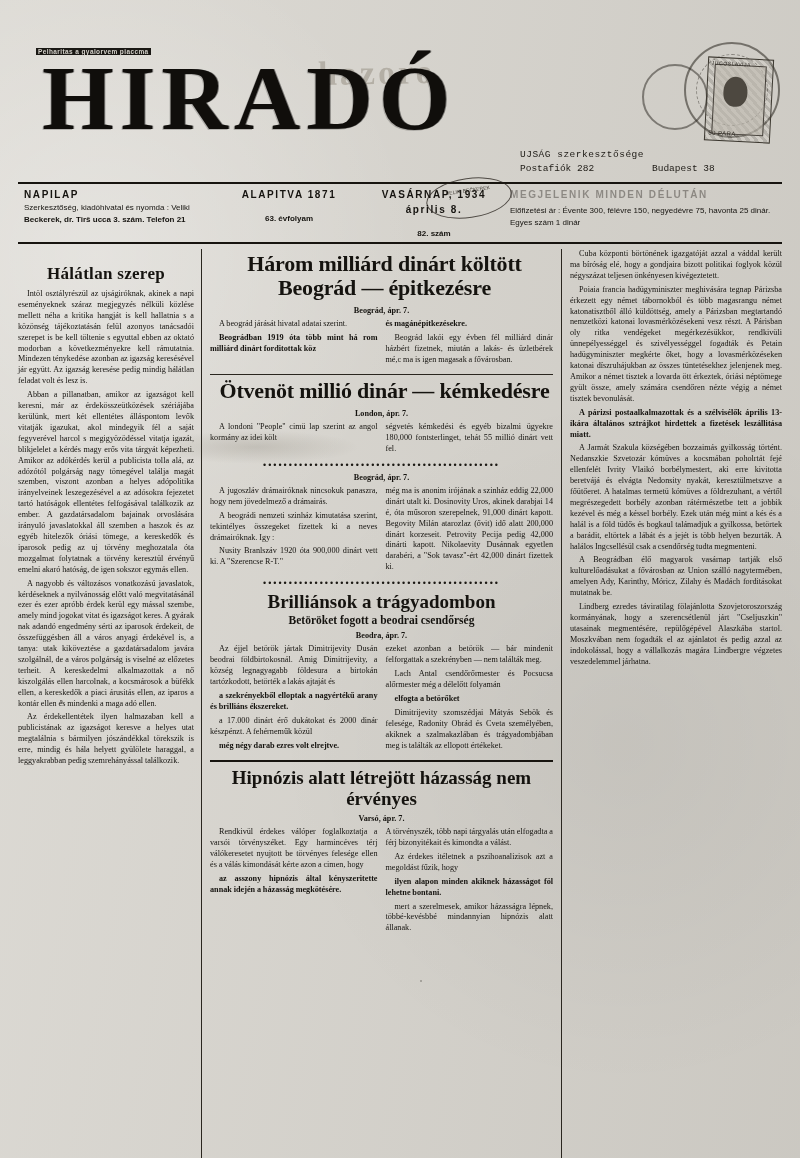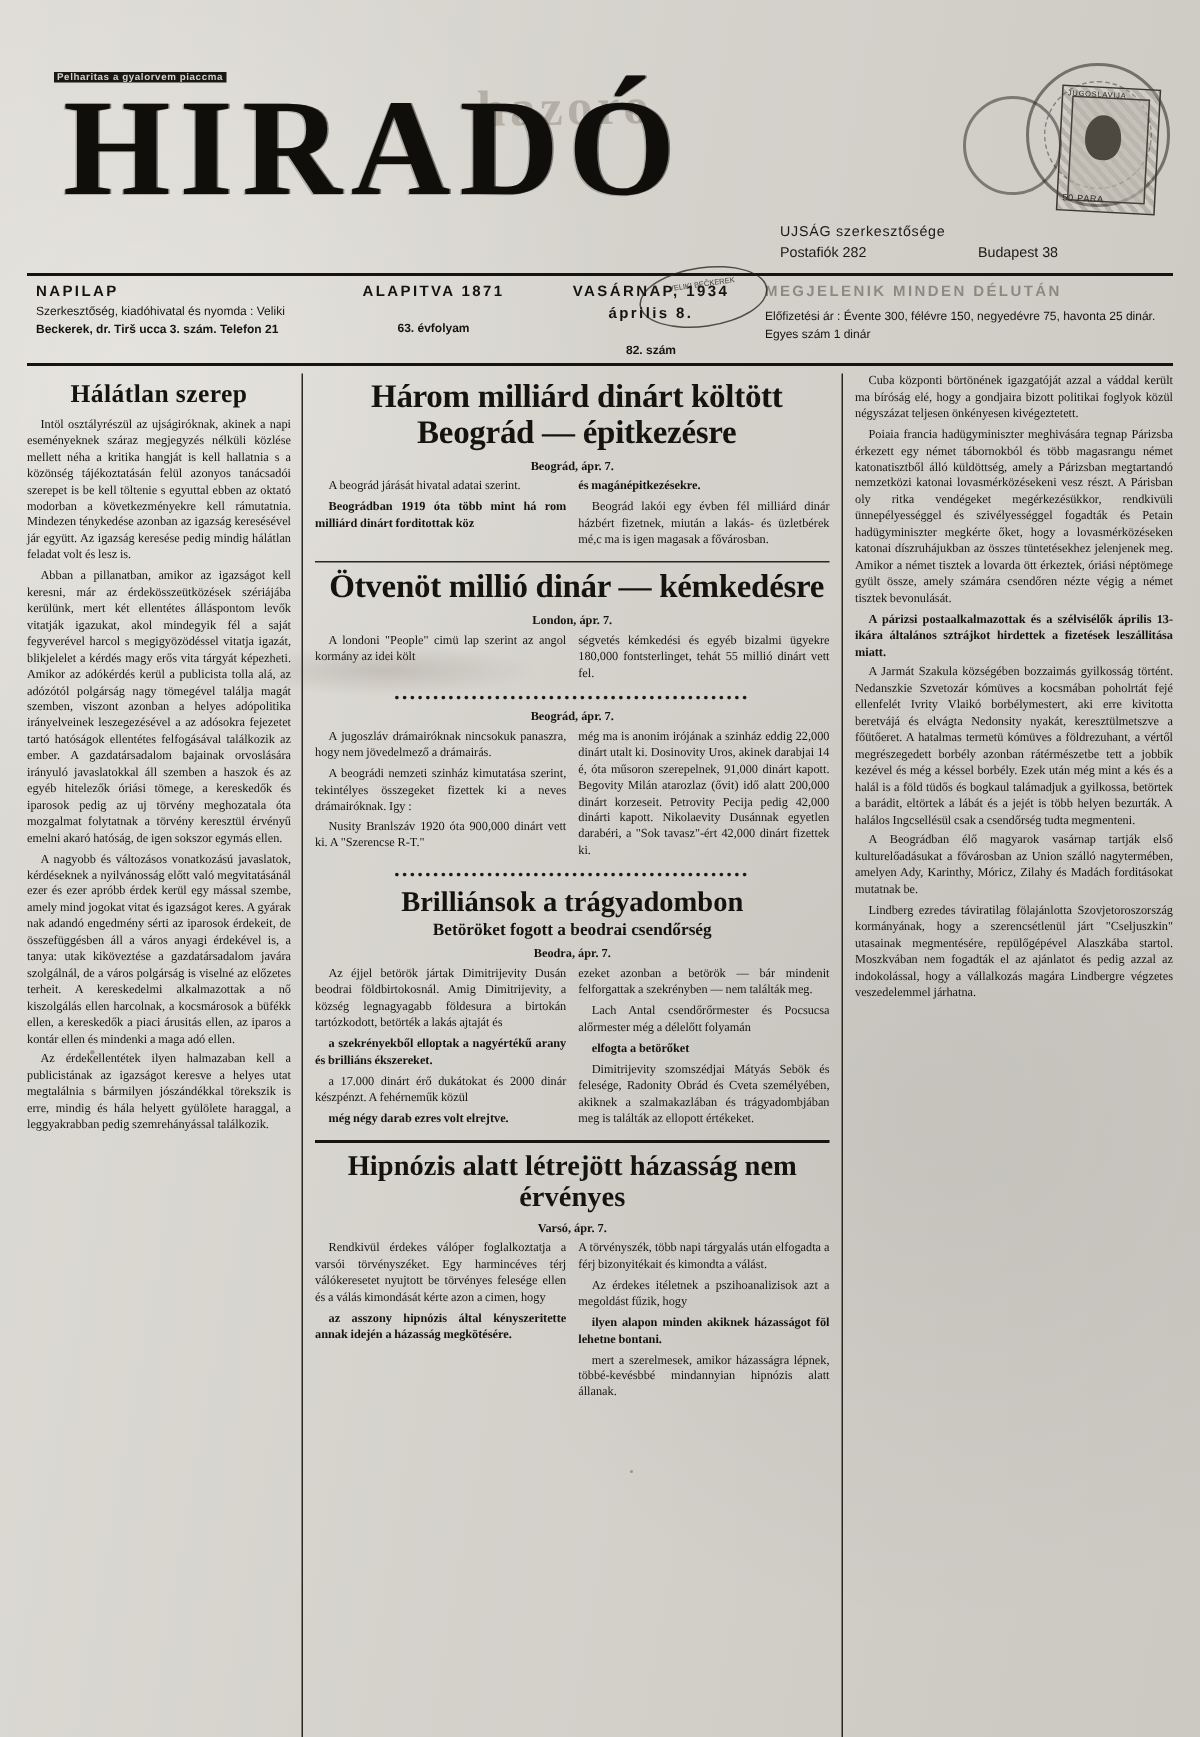--- a/index.html
+++ b/index.html
@@ -76,21 +76,21 @@
   }
   .cancel:after{
     content:"";position:absolute;inset:10px;border-radius:50%;border:1px dashed rgba(40,36,30,.45);
   }
   .cancel2{
     position:absolute;right:74px;top:36px;width:62px;height:62px;border-radius:50%;
     border:2px solid rgba(40,36,30,.5);
   }
   .pub{
     position:absolute;right:12px;top:120px;width:250px;text-align:left;
-    font-family:Liberation Sans, sans-serif;font-size:9.5px;line-height:1.45;color:#1d1a15;
+    font-family:Liberation Mono, monospace;font-size:9.5px;line-height:1.45;color:#1d1a15;
   }
   .pub .l1{letter-spacing:.5px;}
   
   .rule-top{border-top:2px solid #17140f;margin-top:4px;}
   .infobar{
     position:relative;
     display:flex;align-items:flex-start;
     font-family:"Liberation Sans",sans-serif;
     font-size:8.5px;line-height:1.5;
     padding:3px 0 2px 0;
@@ -115,21 +115,21 @@
   
   .cols{display:flex;gap:0;margin-top:5px;height:925px;}
   .col{box-sizing:border-box;}
   .c1{width:184px;padding-right:7px;border-right:1px solid #2a261f;}
   .c2{width:360px;padding:0 8px;border-right:1px solid #2a261f;}
   .c3{flex:1;padding-left:8px;}
   p{margin:0 0 3px 0;text-align:justify;font-size:8.2px;line-height:1.33;text-indent:9px;
     hyphens:auto;word-spacing:-.2px;}
   p.noind{text-indent:0;}
   .hl{ font-family:"Liberation Serif",serif; font-weight:bold; text-align:center; }
-  .h-small{font-size:17px;line-height:1.12;margin:4px 0 6px 0;letter-spacing:.3px;}
+  .h-small{font-size:17px;line-height:1.12;margin:15px 0 6px 0;letter-spacing:.3px;}
   .h-big{font-size:22px;line-height:1.1;margin:3px 0 6px 6px;letter-spacing:-.2px;}
   .h-mid{font-size:19px;line-height:1.12;margin:3px 0 5px 0;}
   .h-sub{font-size:11.5px;font-weight:bold;text-align:center;margin:-3px 0 5px 0;}
   .dateline{font-size:8.2px;font-weight:bold;text-align:center;margin:1px 0 4px 0;}
   .lead{font-weight:bold;}
   .hr2{border-top:1px solid #2a261f;margin:5px 0 4px 0;}
   .dots{
     text-align:center;font-size:9px;letter-spacing:2px;color:#1b1813;margin:2px 0 3px 0;
     font-family:"Liberation Sans",sans-serif;
   }

